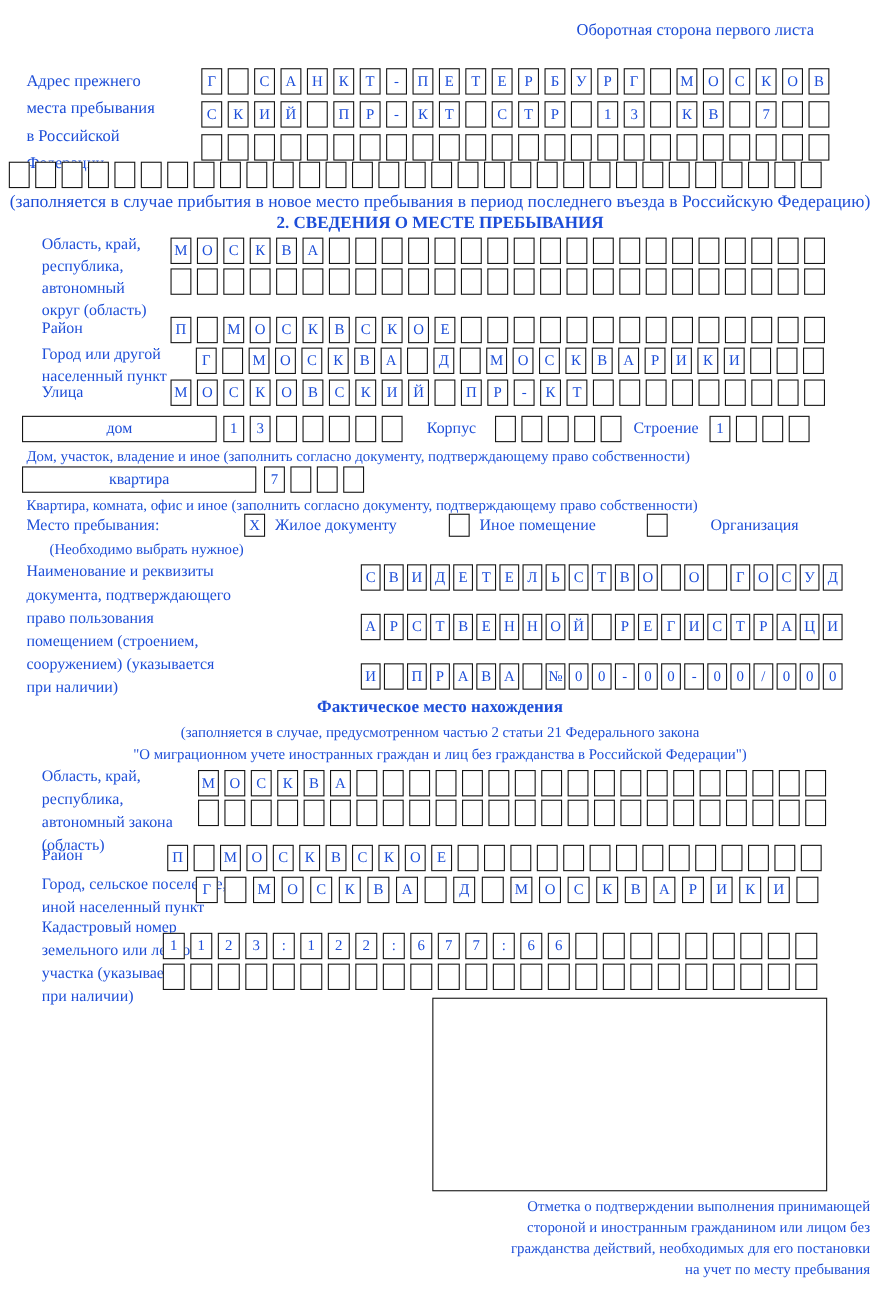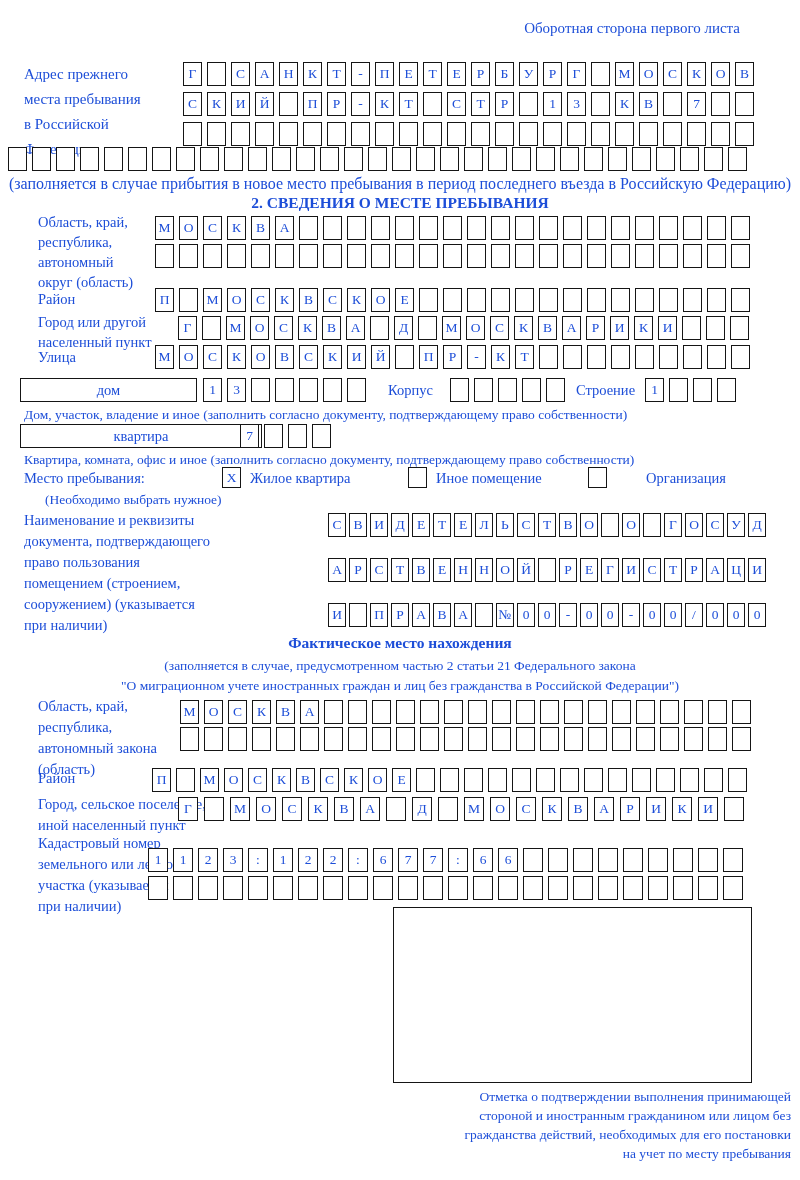--- a/index.html
+++ b/index.html
@@ -321,32 +321,32 @@
     </div>
   <div class="t" style="top:382px;left:576px">Строение</div>
   <div class="boxrow" style="top:378px;left:645px">
       <span class="cell">1</span>
       <span class="cell"></span>
       <span class="cell"></span>
       <span class="cell"></span>
     </div>
   <div class="cap" style="top:407px;left:24px">Дом, участок, владение и иное (заполнить согласно документу, подтверждающему право собственности)</div>
 
-  <div class="widebox" style="top:424px;left:20px;width:242px">квартира</div>
+  <div class="widebox" style="top:424px;left:20px;width:213px">квартира</div>
   <div class="boxrow" style="top:424px;left:240px">
       <span class="cell">7</span>
       <span class="cell"></span>
       <span class="cell"></span>
       <span class="cell"></span>
     </div>
   <div class="cap" style="top:452px;left:24px">Квартира, комната, офис и иное (заполнить согласно документу, подтверждающему право собственности)</div>
 
   <div class="t" style="top:470px;left:24px">Место пребывания:</div>
   <div class="chk" style="top:467px;left:222px">X</div>
-  <div class="t" style="top:470px;left:250px">Жилое квартира</div>
+  <div class="t" style="top:470px;left:250px">Жилое документу</div>
   <div class="chk" style="top:467px;left:408px"></div>
   <div class="t" style="top:470px;left:436px">Иное помещение</div>
   <div class="chk" style="top:467px;left:588px"></div>
   <div class="t" style="top:470px;left:646px">Организация</div>
   <div class="cap" style="top:492px;left:45px;width:600px;text-align:left">(Необходимо выбрать нужное)</div>
 
   <div class="lines" style="top:510px;left:24px;line-height:21px">
       <div>Наименование и реквизиты</div>
       <div>документа, подтверждающего</div>
       <div>право пользования</div>

